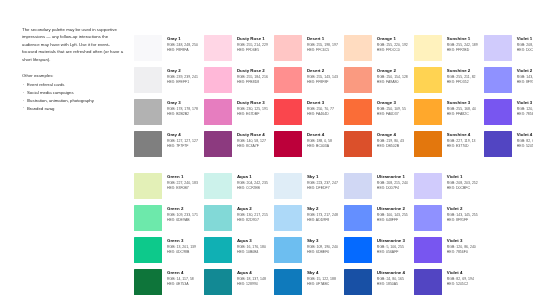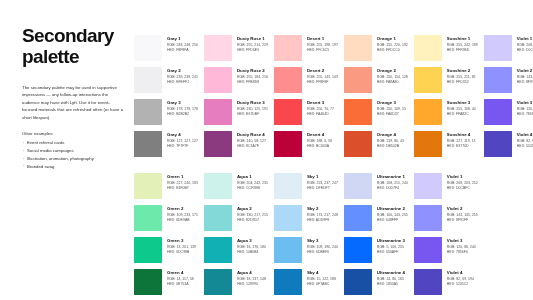--- a/index.html
+++ b/index.html
@@ -126,21 +126,20 @@
     color: #555555;
     white-space: nowrap;
   }
 </style>
 </head>
 <body>
 
 <div class="page">
 
   <div class="left-col">
-    <h1 class="headline">Secondary palette</h1>
     <p class="body-copy">The secondary palette may be used in supportive impressions — any follow-up interactions the audience may have with Lyft. Use it for event-focused materials that are refreshed often (or have a short lifespan).</p>
     <div class="examples-title">Other examples:</div>
     <ul class="examples-list">
       <li>Event referral cards</li>
       <li>Social media campaigns</li>
       <li>Illustration, animation, photography</li>
       <li>Branded swag</li>
     </ul>
   </div>
 

